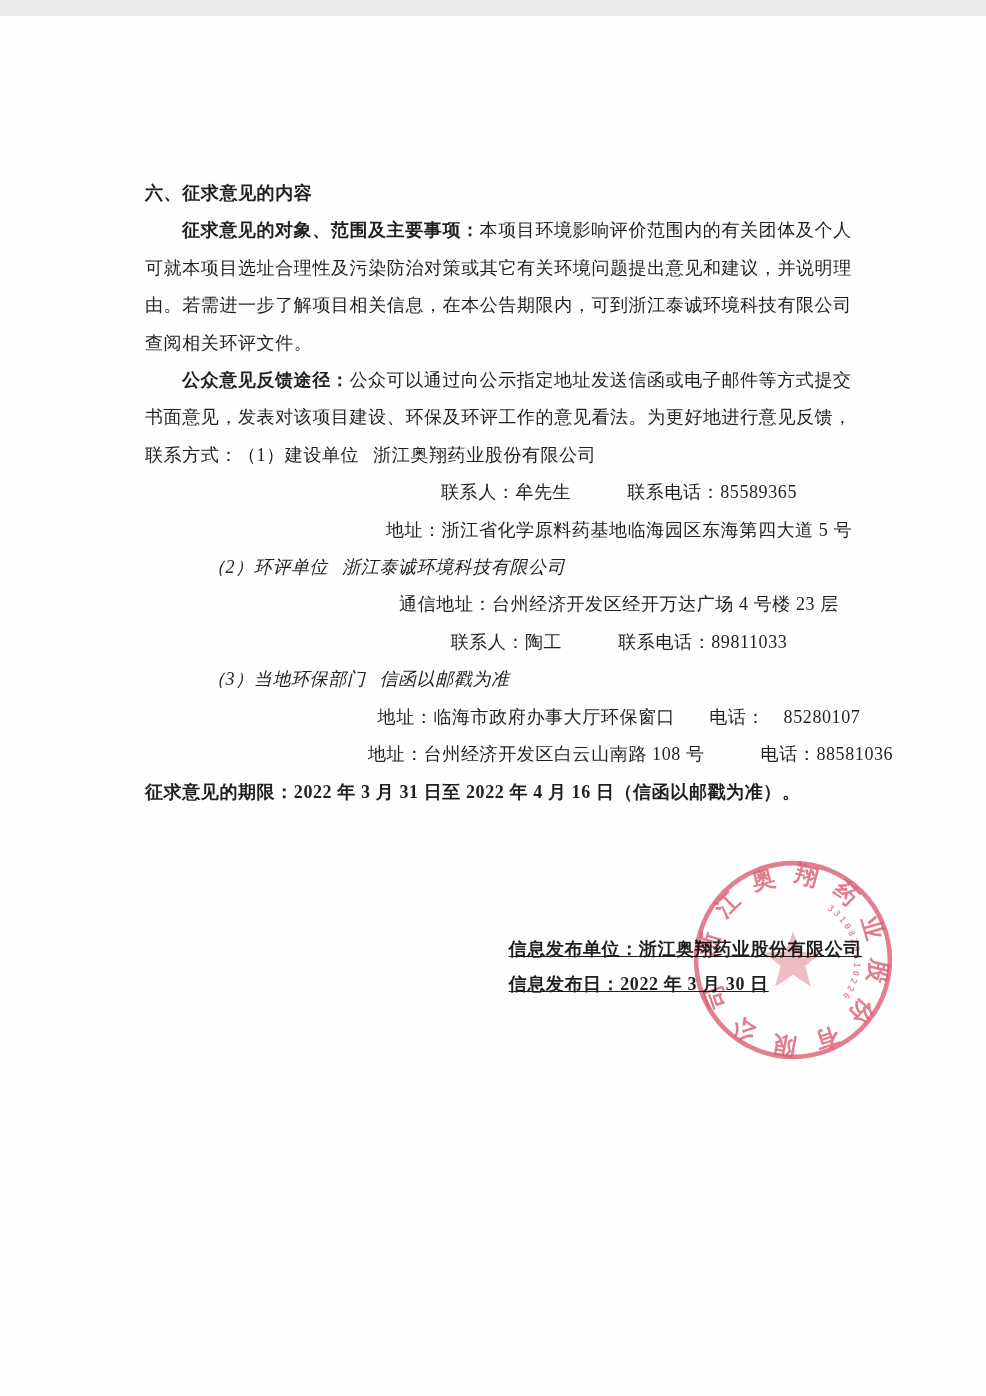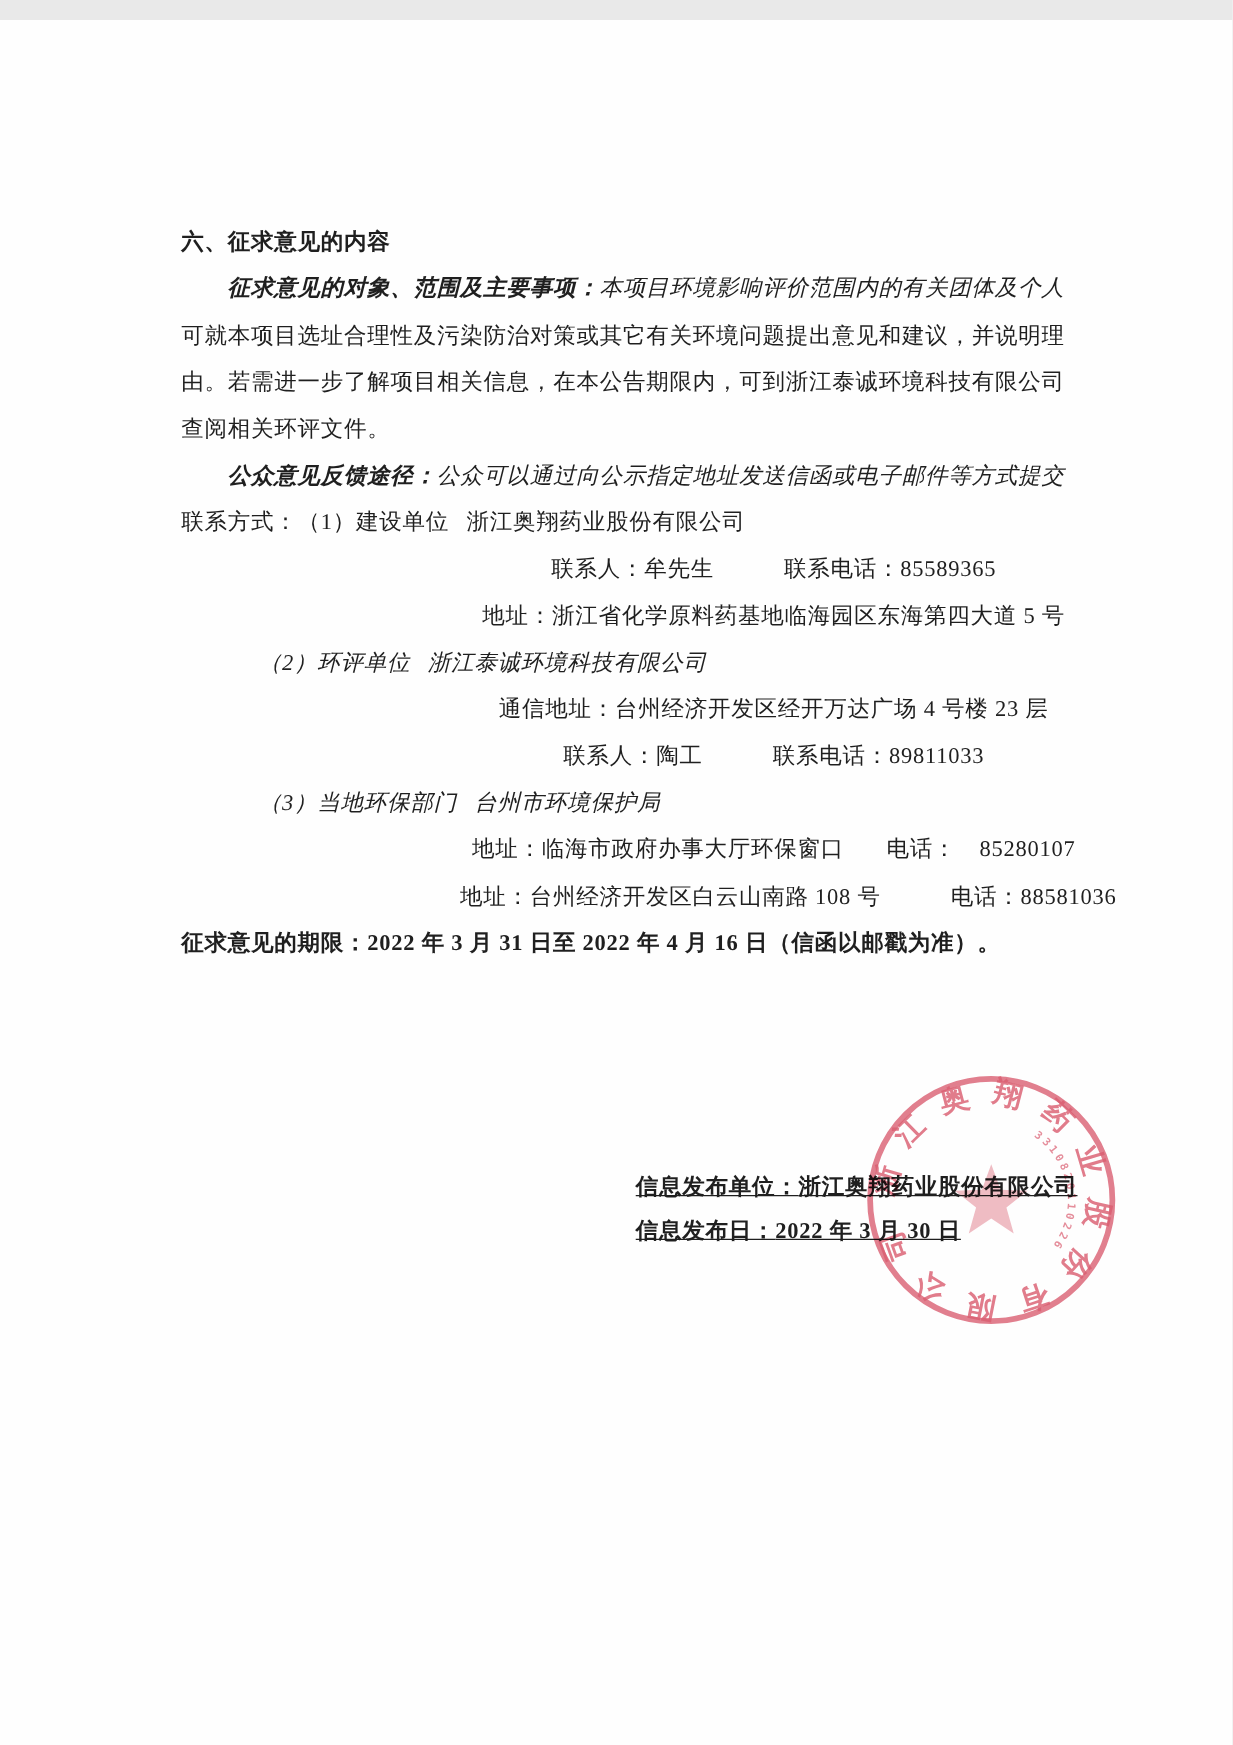--- a/index.html
+++ b/index.html
@@ -14,21 +14,21 @@
     font-size:18px;
     letter-spacing:0.6px;
   }
   .doc-body{
     position:absolute;
     left:145px; right:116px; top:159px;
     line-height:37.4px;
   }
   .line{white-space:nowrap;}
   .b{font-weight:700;}
-  .indent2{padding-left:37px;font-style:italic;}
+  .indent2{padding-left:37px;}
   .item-line{padding-left:62px;font-style:italic;}
   .detail-line{padding-left:223px;text-align:center;}
   .name-gap{margin-left:14px;}
   .pair-gap{margin-left:56px;}
   .pair-gap-sm{margin-left:34px;}
   .deadline-line{margin-top:0px;}
   .footer-block{
     position:absolute;
     right:124px; top:916px;
     line-height:34.5px;
@@ -53,30 +53,31 @@
   <div class="doc-body">
 
     <div class="line b">六、征求意见的内容</div>
 
     <div class="line indent2"><span class="b">征求意见的对象、范围及主要事项：</span><span>本项目环境影响评价范围内的有关团体及个人</span></div>
     <div class="line">可就本项目选址合理性及污染防治对策或其它有关环境问题提出意见和建议，并说明理</div>
     <div class="line">由。若需进一步了解项目相关信息，在本公告期限内，可到浙江泰诚环境科技有限公司</div>
     <div class="line">查阅相关环评文件。</div>
 
     <div class="line indent2"><span class="b">公众意见反馈途径：</span><span>公众可以通过向公示指定地址发送信函或电子邮件等方式提交</span></div>
+    <div class="line">书面意见，发表对该项目建设、环保及环评工作的意见看法。为更好地进行意见反馈，</div>
 
     <div class="line"><span>联系方式：</span><span>（1）</span><span>建设单位</span><span class="name-gap">浙江奥翔药业股份有限公司</span></div>
     <div class="line detail-line"><span>联系人：牟先生</span><span class="pair-gap">联系电话：85589365</span></div>
     <div class="line detail-line">地址：浙江省化学原料药基地临海园区东海第四大道 5 号</div>
 
     <div class="line item-line"><span>（2）</span><span>环评单位</span><span class="name-gap">浙江泰诚环境科技有限公司</span></div>
     <div class="line detail-line">通信地址：台州经济开发区经开万达广场 4 号楼 23 层</div>
     <div class="line detail-line"><span>联系人：陶工</span><span class="pair-gap">联系电话：89811033</span></div>
 
-    <div class="line item-line"><span>（3）</span><span>当地环保部门</span><span class="name-gap">台州市环境保护局</span></div>
+    <div class="line item-line"><span>（3）</span><span>当地环保部门</span><span class="name-gap">信函以邮戳为准</span></div>
     <div class="line detail-line"><span>地址：临海市政府办事大厅环保窗口</span><span class="pair-gap-sm">电话：　85280107</span></div>
 
     <div class="line detail-line"><span>地址：台州经济开发区白云山南路 108 号</span><span class="pair-gap">电话：88581036</span></div>
 
     <div class="line b deadline-line"><span>征求意见的期限：</span><span>2022 年 3 月 31 日至 2022 年 4 月 16 日（信函以邮戳为准）。</span></div>
 
   </div>
 
   <div class="footer-block">
     <div class="line"><span>信息发布单位：</span><span>浙江奥翔药业股份有限公司</span></div>

